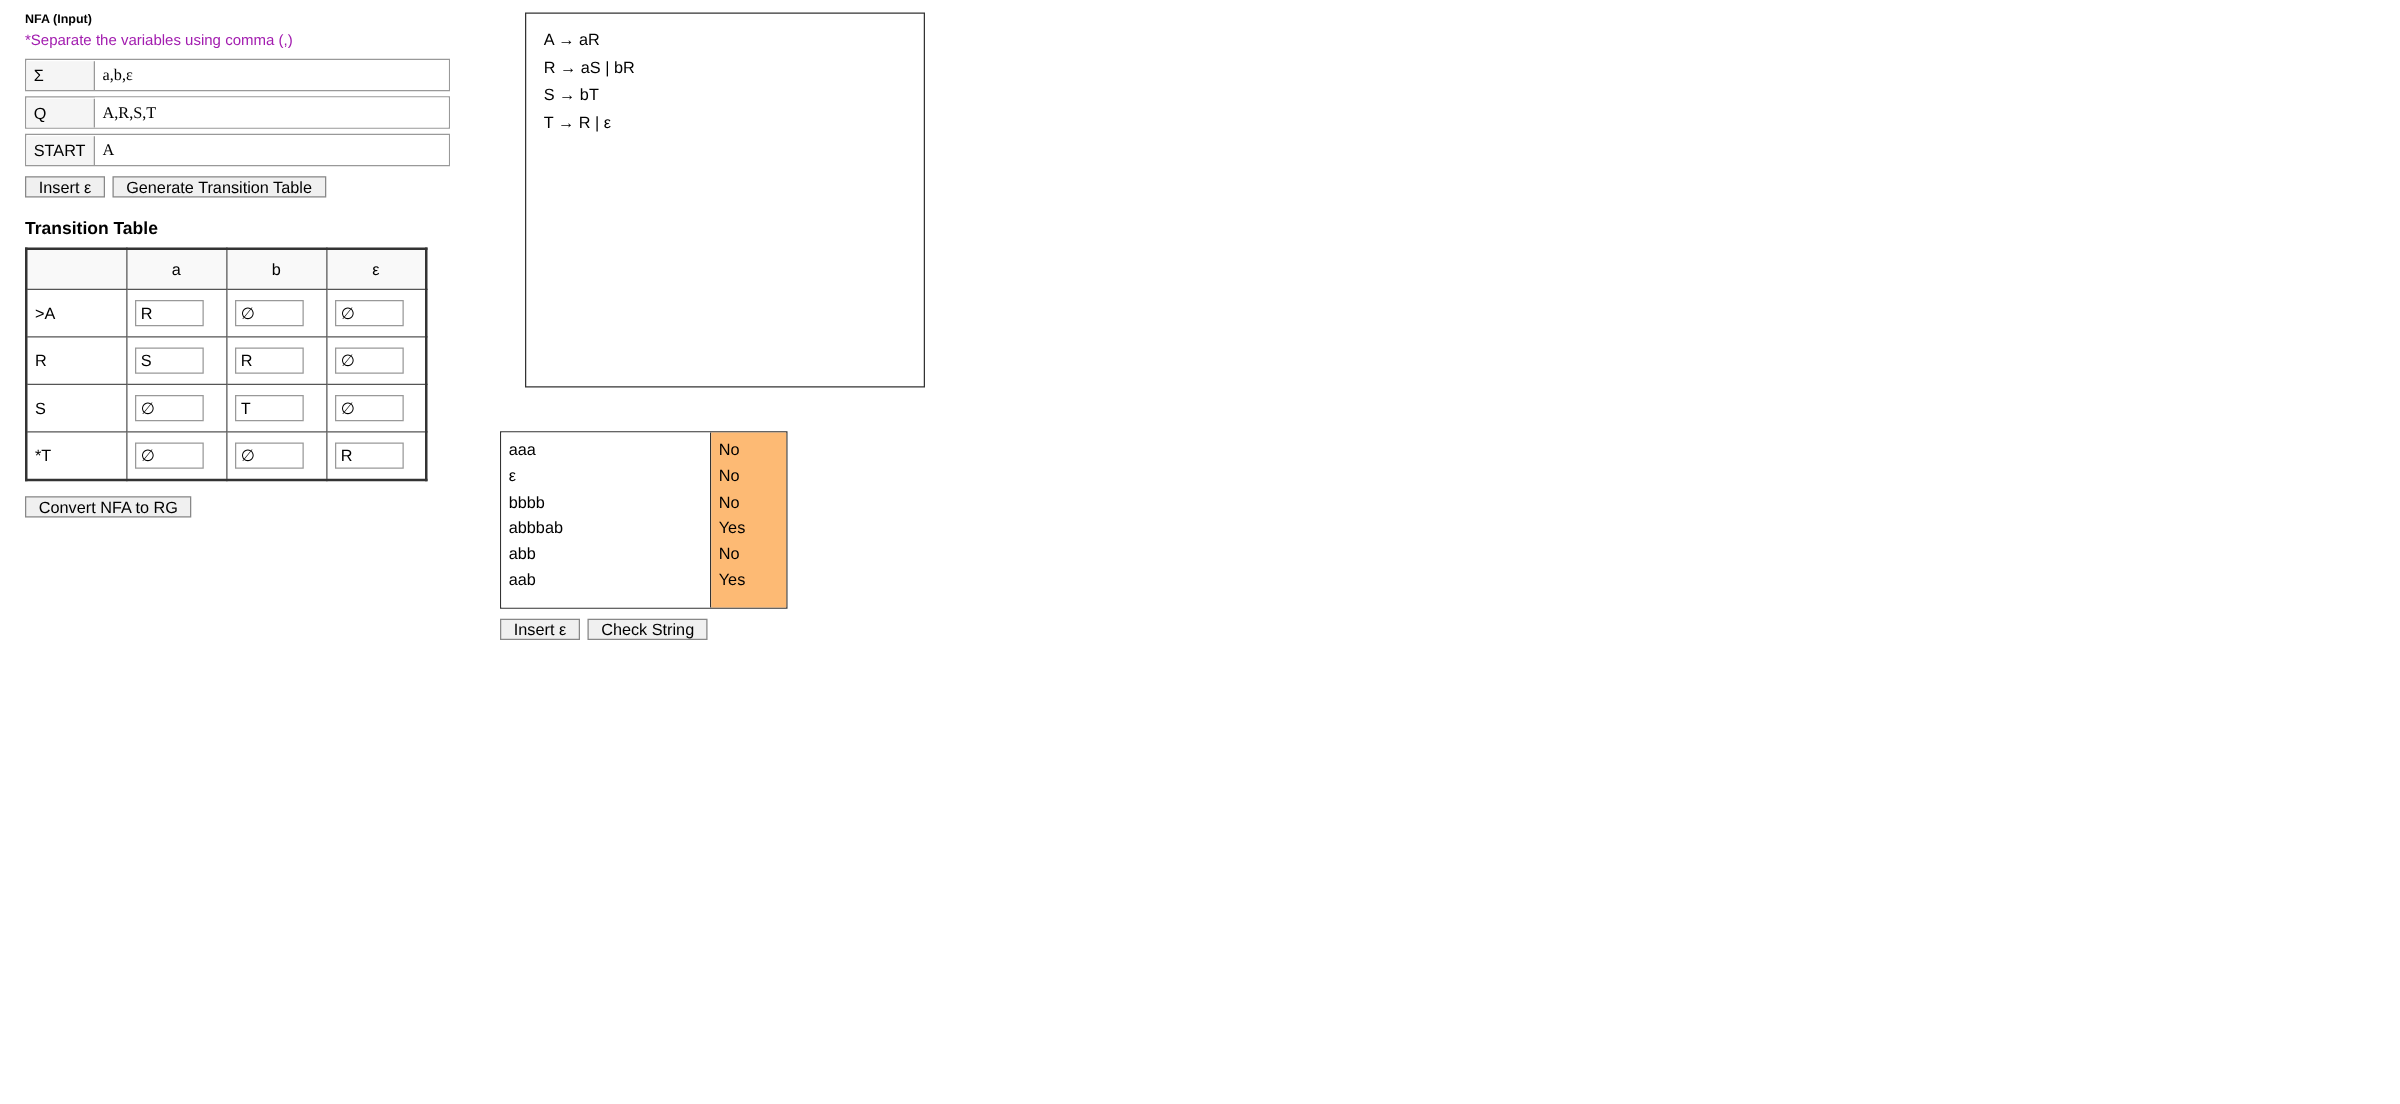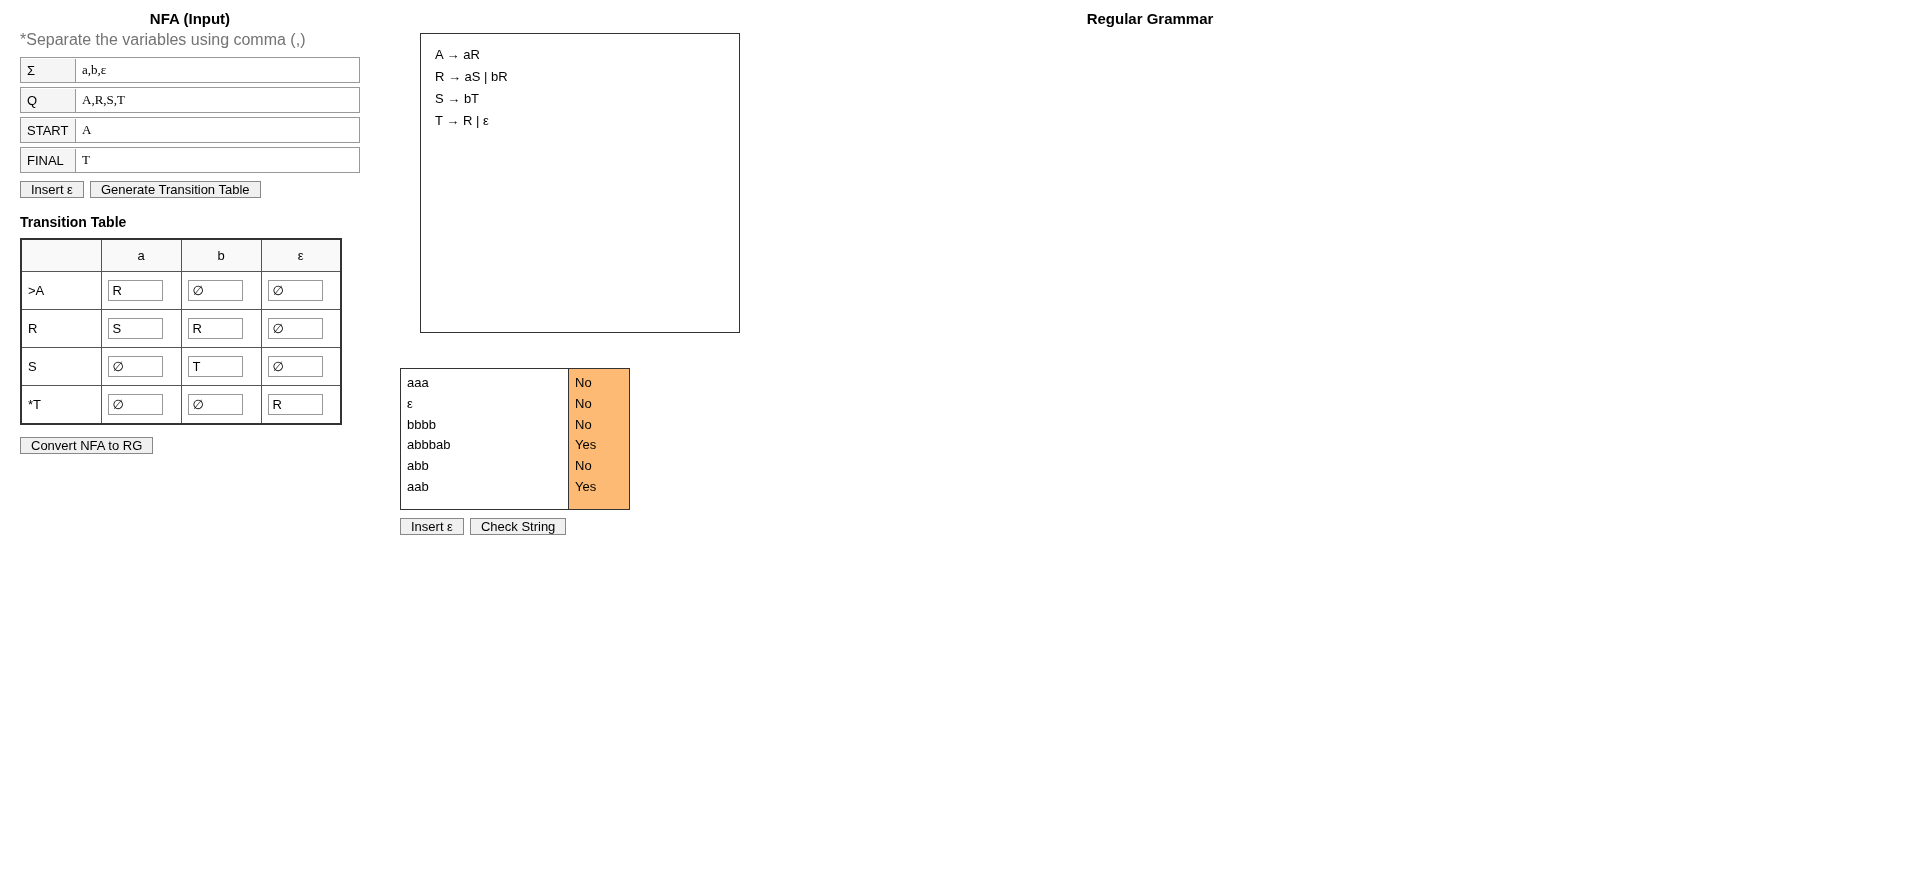--- a/index.html
+++ b/index.html
@@ -4,39 +4,38 @@
   <style>
     * { box-sizing: border-box; margin: 0; padding: 0; }
     body {
       font-family: Arial, sans-serif;
       font-size: 13px;
       background: #fff;
       color: #000;
       padding: 10px 20px;
     }
     h2 {
-      font-size: 15px;
+      font-size: 10px;
       font-weight: bold;
       margin-bottom: 4px;
-      text-align: center;
     }
     .main-layout {
       display: flex;
       gap: 40px;
     }
     .left-panel {
       width: 340px;
       flex-shrink: 0;
     }
     .right-panel {
       flex: 1;
     }
     .hint {
-      color: #737373;
-      font-size: 16px;
+      color: #a21caf;
+      font-size: 12px;
       margin-bottom: 8px;
     }
     .input-row {
       display: flex;
       align-items: center;
       margin-bottom: 4px;
       border: 1px solid #999;
     }
     .input-label {
       width: 55px;
@@ -175,24 +174,20 @@
     <div class="input-row">
       <span class="input-label">Q</span>
       <input type="text" value="A,R,S,T" style="">
     </div>
 
     <div class="input-row">
       <span class="input-label">START</span>
       <input type="text" value="A" style="">
     </div>
 
-    <div class="input-row">
-      <span class="input-label">FINAL</span>
-      <input type="text" value="T" style="">
-    </div>
 
     <div class="btn-row">
       <button>Insert ε</button>
       <button>Generate Transition Table</button>
     </div>
 
     <div class="section-title">Transition Table</div>
 
     <table class="transition-table">
       <thead>
@@ -228,21 +223,20 @@
             <td><input type="text" value="∅" style=""></td>
             <td><input type="text" value="R" style=""></td>
           </tr>
         </tbody>
     </table>
 
     <button>Convert NFA to RG</button>
   </div>
 
   <div class="right-panel">
-    <h2>Regular Grammar</h2>
     <div class="grammar-box" id="grammar-box">
         <div>A → aR</div>
         <div>R → aS | bR</div>
         <div>S → bT</div>
         <div>T → R | ε</div>
       </div>
 
     <div class="check-strings-section">
       <div class="check-strings-container">
         <textarea class="check-strings-input" id="check-input" style="">aaa

